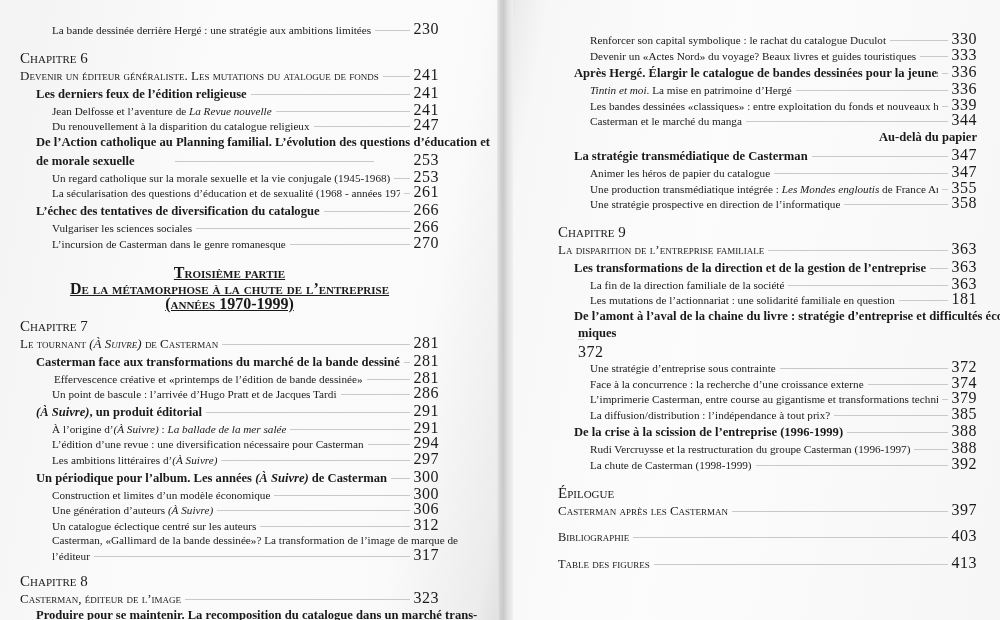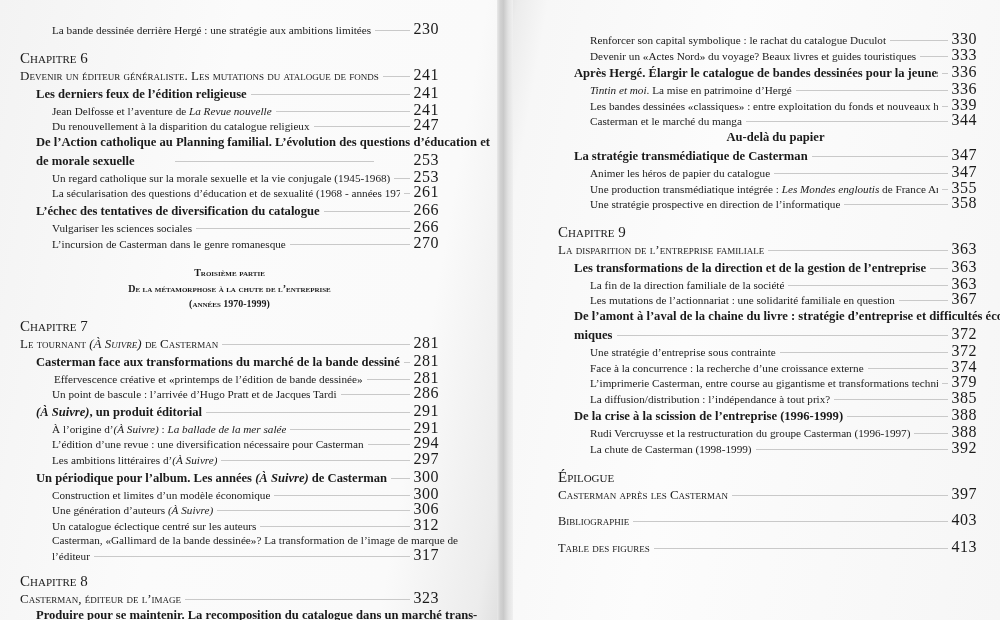--- a/index.html
+++ b/index.html
@@ -42,21 +42,21 @@
   .lvl1 { padding-left:16px; font-weight:bold; font-size:12.6px; line-height:17px; }
   .lvl1 .p { font-weight:normal; }
   .chap .t, .chapname .t, .special .t { font-variant:small-caps; }
   .chap { font-size:15px; line-height:16px; margin-top:9px; }
   .chapname { font-size:13px; line-height:17px; }
   .special { font-size:12.4px; line-height:17px; margin-top:8px; }
   .wrap-block { padding-left:16px; font-weight:bold; font-size:12.6px; line-height:17px; text-align:justify; }
   .wrap-block2 { padding-left:32px; font-size:11.2px; line-height:14.6px; }
   .part {
     text-align:center; font-weight:bold; font-variant:small-caps;
-    font-size:10px; line-height:15.5px;
+    font-size:16px; line-height:15.5px;text-decoration:underline;
   }
   .part-block { margin-top:14px; margin-bottom:4px; }
   i { font-style:italic; }
 </style>
 </head>
 <body>
 
 <div class="page left">
   <div class="toc">
 
@@ -260,21 +260,21 @@
       <span class="t">Les bandes dessinées «classiques» : entre exploitation du fonds et nouveaux horizons</span>
       <span class="lead"></span>
       <span class="p">339</span>
     </div>
     <div class="row lvl2">
       <span class="t">Casterman et le marché du manga</span>
       <span class="lead"></span>
       <span class="p">344</span>
     </div>
 
-    <div class="wrap-block" style="text-align:center">
+    <div class="wrap-block" style="text-align:right">
       <div>Au-delà du papier</div>
       <div class="row" style="font-size:12.6px;line-height:17px;">
         <span class="t">La stratégie transmédiatique de Casterman</span>
         <span class="lead"></span>
         <span class="p" style="font-weight:normal">347</span>
       </div>
     </div>
     <div class="row lvl2">
       <span class="t">Animer les héros de papier du catalogue</span>
       <span class="lead"></span>
@@ -305,26 +305,26 @@
       <span class="p">363</span>
     </div>
     <div class="row lvl2">
       <span class="t">La fin de la direction familiale de la société</span>
       <span class="lead"></span>
       <span class="p">363</span>
     </div>
     <div class="row lvl2">
       <span class="t">Les mutations de l’actionnariat : une solidarité familiale en question</span>
       <span class="lead"></span>
-      <span class="p">367</span>
+      <span class="p">181</span>
     </div>
 
     <div class="wrap-block">
       <div style="text-align:justify;text-align-last:justify;white-space:nowrap;">De l’amont à l’aval de la chaine du livre : stratégie d’entreprise et difficultés écono-</div>
-      <div class="row" style="font-size:12.6px;line-height:17px;">
+      <div class="row" style="font-size:12.6px;line-height:17px;flex-direction:column;">
         <span class="t">miques</span>
         <span class="lead"></span>
         <span class="p" style="font-weight:normal">372</span>
       </div>
     </div>
     <div class="row lvl2">
       <span class="t">Une stratégie d’entreprise sous contrainte</span>
       <span class="lead"></span>
       <span class="p">372</span>
     </div>

